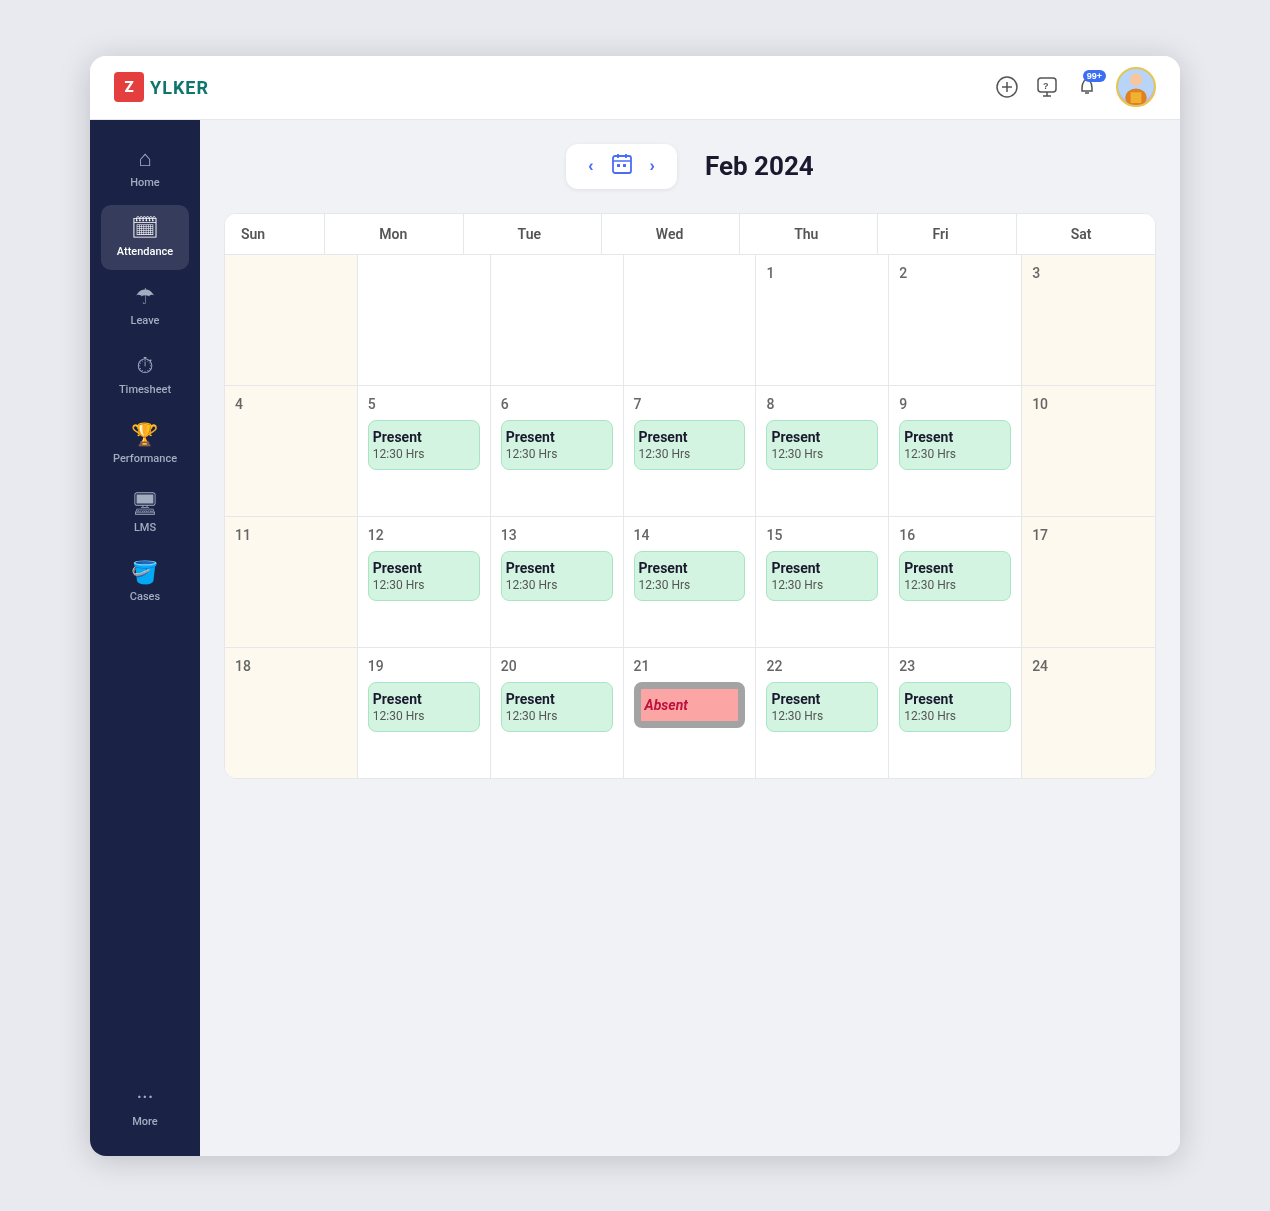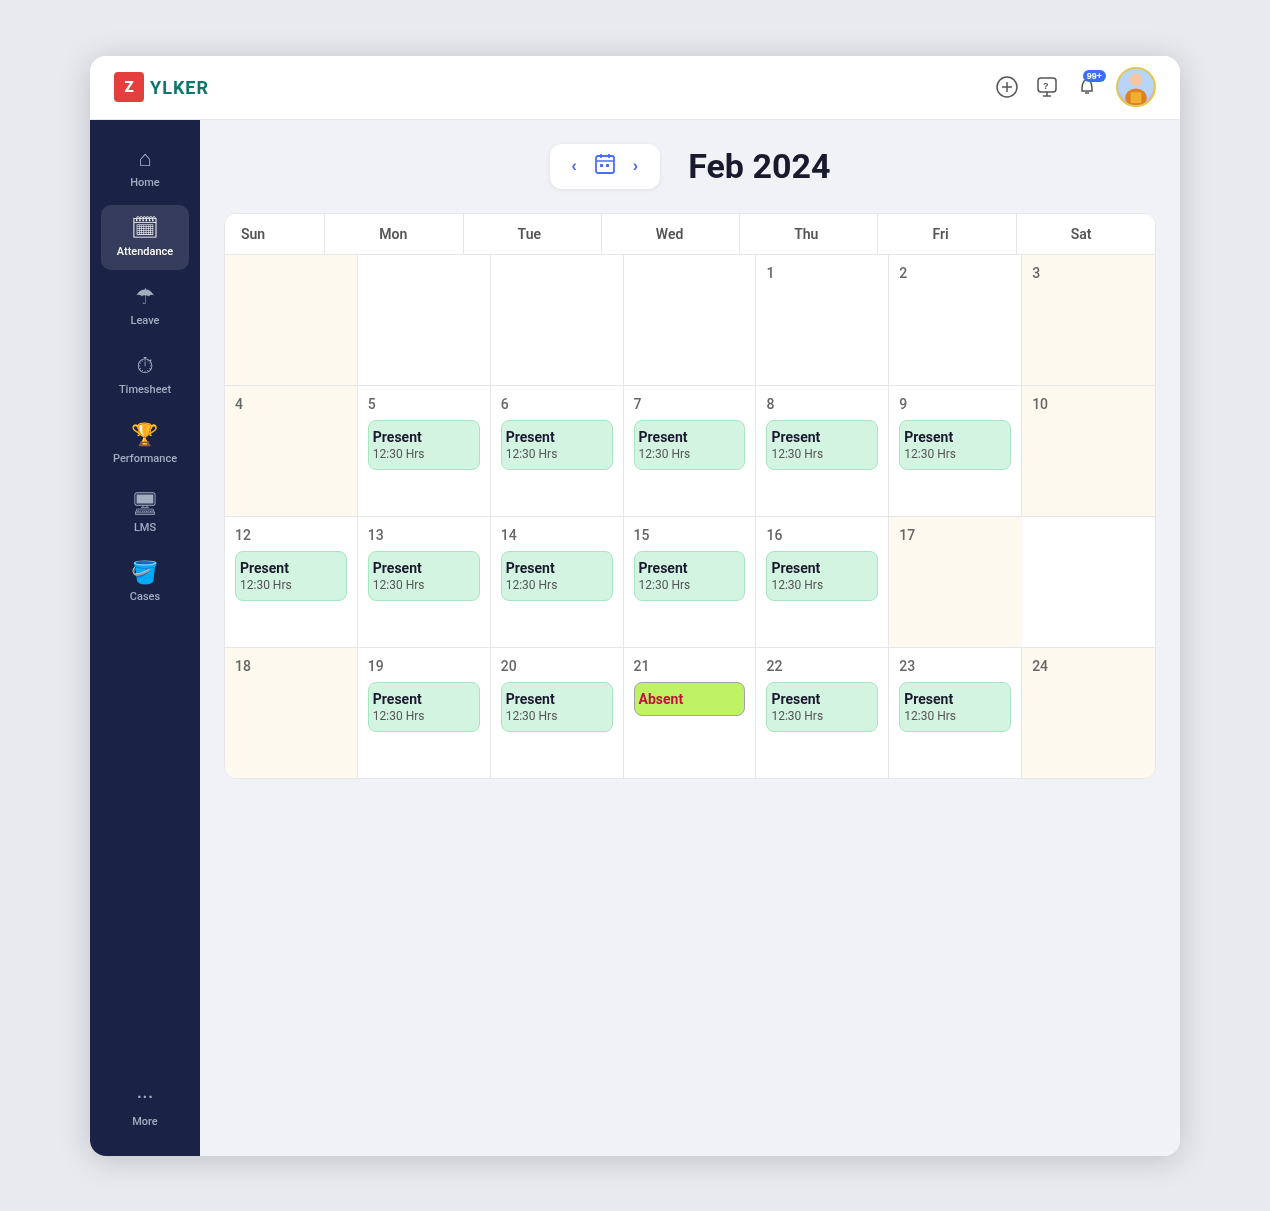--- a/index.html
+++ b/index.html
@@ -173,21 +173,21 @@
       font-size: 16px;
       font-weight: 700;
       padding: 2px 6px;
       border-radius: 4px;
     }
     .cal-icon {
       font-size: 22px;
       color: #4a6cf7;
     }
     .month-title {
-      font-size: 34px;
+      font-size: 26px;
       font-weight: 700;
       color: #1a1a2e;
       margin-left: 8px;
     }
     
     .cal-grid {
       background: #fff;
       border-radius: 12px;
       overflow: hidden;
       border: 1px solid #e5e7eb;
@@ -237,22 +237,23 @@
     .event-card {
       border-radius: 8px;
       padding: 8px 4px;
       margin-top: 4px;
     }
     .event-card.present {
       background: #d4f4e2;
       border: 1px solid #a8e6c3;
     }
     .event-card.absent {
-      background: #bef264;
-      border: 1px solid #a3a3a3;
+      background: #fca5a5;
+      border: 7px solid #a3a3a3;
+      font-style: italic;
     }
     .event-title {
       font-size: 14px;
       font-weight: 700;
       color: #1a1a2e;
     }
     .event-time {
       font-size: 12px;
       color: #555;
       margin-top: 2px;
@@ -427,20 +428,23 @@
                 <div class="event-card present">
                   <div class="event-title">Present</div>
                   <div class="event-time">12:30 Hrs</div>
                 </div>
               </div>
               <div class="cal-cell weekend">
                 <div class="cell-date">10</div>
               </div>
             </div>
             <div class="cal-row">
+              <div class="cal-cell weekend">
+                <div class="cell-date">11</div>
+              </div>
               <div class="cal-cell">
                 <div class="cell-date">12</div>
                 <div class="event-card present">
                   <div class="event-title">Present</div>
                   <div class="event-time">12:30 Hrs</div>
                 </div>
               </div>
               <div class="cal-cell">
                 <div class="cell-date">13</div>
                 <div class="event-card present">

